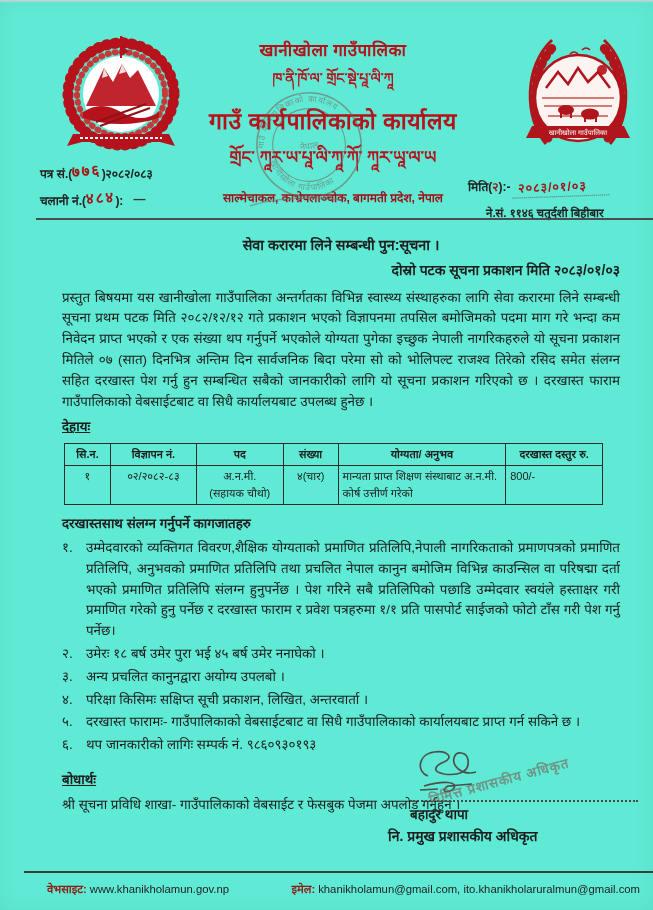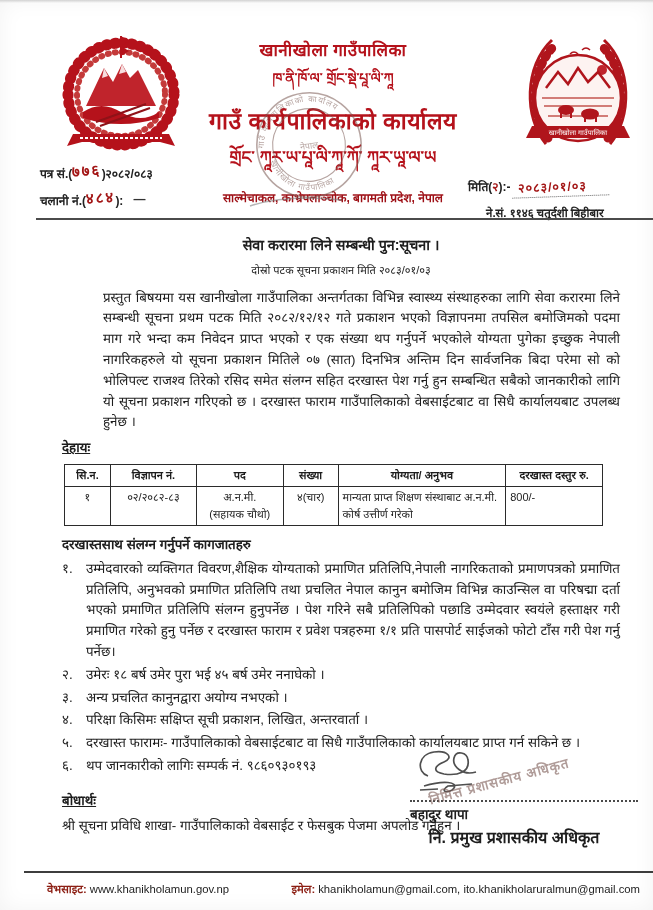--- a/index.html
+++ b/index.html
@@ -5,21 +5,21 @@
   :root{
     --red:#b5121b;
     --red-dark:#9e1016;
     --hw:#a31616;
     --ink:#1d1d1d;
     --stamp:#7b5a54;
   }
   html,body{margin:0;padding:0;background:#e8e8e8;}
   .page{
     position:relative;width:653px;height:910px;margin:0 auto;
-    background:#ffffff;overflow:hidden;color:var(--ink);
+    background:#5eead4;overflow:hidden;color:var(--ink);
     font-family:"Liberation Sans","DejaVu Sans",sans-serif;
     box-shadow:inset 0 0 22px rgba(0,0,0,.05);
   }
   .page::before{content:"";position:absolute;left:0;top:0;right:0;height:3px;
     background:linear-gradient(#d2d2d2,rgba(255,255,255,0));}
   
   .logo{position:absolute;}
   .logo-left{left:56px;top:34px;width:130px;height:132px;}
   .logo-right{left:518px;top:26px;width:120px;height:136px;}
   .head-center{position:absolute;left:158px;top:38px;width:350px;text-align:center;color:var(--red);}
@@ -38,40 +38,40 @@
   .hw-dash{color:#333;font-weight:700;margin-left:10px;transform:translateY(-2px);display:inline-block;}
   .date-block{position:absolute;left:468px;top:178px;font-size:12px;font-weight:700;color:#222;}
   .date-line{white-space:nowrap;}
   .hw-date{font-size:12.5px;letter-spacing:1px;transform:rotate(-2deg);border-bottom:1px dotted #666;
     padding:0 22px 1px 6px;margin-left:2px;}
   .ne-san{margin-top:8px;font-size:11.5px;font-weight:700;padding-left:18px;}
   .top-rule{position:absolute;top:218px;left:36px;right:0;border-top:2px solid #4b4b4b;}
   
   .main{position:absolute;top:235px;left:62px;width:558px;font-size:13.4px;line-height:20.8px;}
   .doc-title{text-align:center;font-size:14.3px;font-weight:700;}
-  .doc-subtitle{text-align:center;font-size:11px;font-weight:400;margin-top:4px;}
-  .body-par{text-align:justify;margin-top:7px;margin-left:41px;}
+  .doc-subtitle{text-align:right;font-size:14px;font-weight:700;margin-top:4px;}
+  .body-par{text-align:justify;margin-top:7px;}
   .dehaya{font-weight:700;text-decoration:underline;margin:5px 0 5px;}
   table.vac{border-collapse:collapse;margin-left:2px;width:539px;font-size:11px;line-height:17px;}
   table.vac th,table.vac td{border:1.4px solid #2b2b2b;padding:2px 4px;vertical-align:top;}
   table.vac th{font-weight:700;text-align:center;}
   td.c{text-align:center;}
   td.pre{white-space:pre-line;text-align:center;}
   .docs-heading{font-weight:700;margin:9px 0 3px;}
   .doc-item{display:flex;margin:2px 0;}
   .doc-num{min-width:24px;}
   .doc-text{flex:1;text-align:justify;}
   .bodh-heading{font-weight:700;text-decoration:underline;margin-top:14px;}
   .bodh-text{margin-top:4px;}
   
   .sig{position:absolute;left:378px;top:744px;width:262px;height:110px;}
   .sig-scribble{position:absolute;left:36px;top:2px;width:92px;height:54px;}
   .sig-dots{position:absolute;left:32px;top:56px;width:228px;border-bottom:2px dotted #4a4a4a;}
   .sig-name{position:absolute;left:32px;top:61px;width:228px;text-align:left;font-size:13.5px;font-weight:700;}
-  .sig-title{position:absolute;left:10px;top:82px;width:252px;text-align:center;font-size:16px;font-weight:700;}
+  .sig-title{position:absolute;left:10px;top:82px;width:252px;font-size:14px;font-weight:700;}
   .sig-stamp{position:absolute;left:-4px;top:28px;width:250px;text-align:center;font-size:13.5px;font-weight:700;
     color:var(--stamp);opacity:.6;transform:rotate(-15deg);letter-spacing:1px;white-space:nowrap;}
   
   .footer-rule{position:absolute;top:871px;left:24px;right:0;border-top:2px solid #3d3d3d;}
   .footer{position:absolute;top:881px;left:47px;right:13px;display:flex;justify-content:space-between;
     font-size:11.3px;color:#222;}
   .f-label{color:#8c1f14;font-weight:700;margin-right:3px;}
 </style>
 </head>
 <body>
@@ -205,21 +205,21 @@
     <div class="doc-item">
       <span class="doc-num">१.</span>
       <span class="doc-text">उम्मेदवारको व्यक्तिगत विवरण,शैक्षिक योग्यताको प्रमाणित प्रतिलिपि,नेपाली नागरिकताको प्रमाणपत्रको प्रमाणित प्रतिलिपि, अनुभवको प्रमाणित प्रतिलिपि तथा प्रचलित नेपाल कानुन बमोजिम विभिन्न काउन्सिल वा परिषद्मा दर्ता भएको प्रमाणित प्रतिलिपि संलग्न हुनुपर्नेछ । पेश गरिने सबै प्रतिलिपिको पछाडि उम्मेदवार स्वयंले हस्ताक्षर गरी प्रमाणित गरेको हुनु पर्नेछ  र दरखास्त फाराम र प्रवेश पत्रहरुमा १/१ प्रति पासपोर्ट साईजको फोटो टाँस गरी पेश गर्नु पर्नेछ।</span>
     </div>
     <div class="doc-item">
       <span class="doc-num">२.</span>
       <span class="doc-text">उमेरः  १८ बर्ष उमेर पुरा भई ४५ बर्ष उमेर ननाघेको ।</span>
     </div>
     <div class="doc-item">
       <span class="doc-num">३.</span>
-      <span class="doc-text">अन्य प्रचलित कानुनद्वारा अयोग्य नभएको ।</span>
+      <span class="doc-text">अन्य प्रचलित कानुनद्वारा अयोग्य उपलबो ।</span>
     </div>
     <div class="doc-item">
       <span class="doc-num">४.</span>
       <span class="doc-text">परिक्षा किसिमः  सक्षिप्त सूची प्रकाशन, लिखित, अन्तरवार्ता ।</span>
     </div>
     <div class="doc-item">
       <span class="doc-num">५.</span>
       <span class="doc-text">दरखास्त फारामः- गाउँपालिकाको वेबसाईटबाट वा सिधै गाउँपालिकाको कार्यालयबाट प्राप्त गर्न सकिने छ ।</span>
     </div>
     <div class="doc-item">

